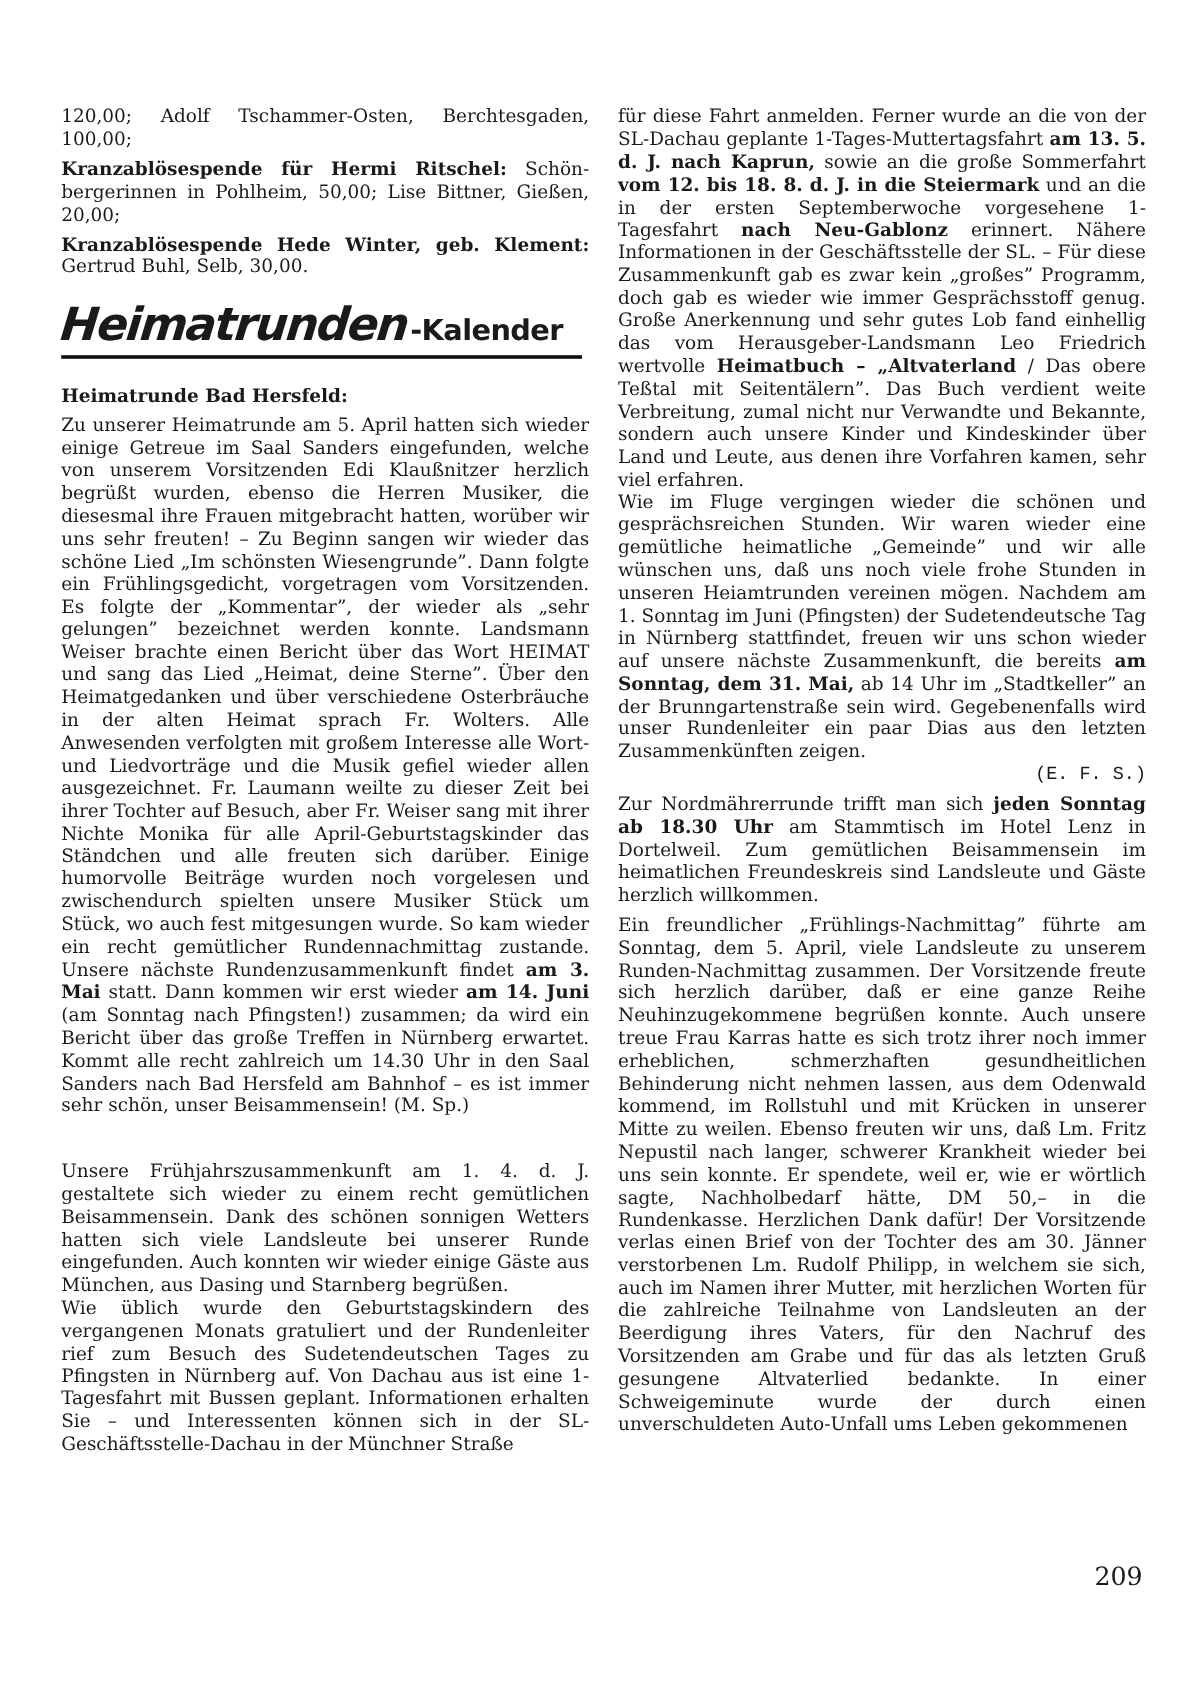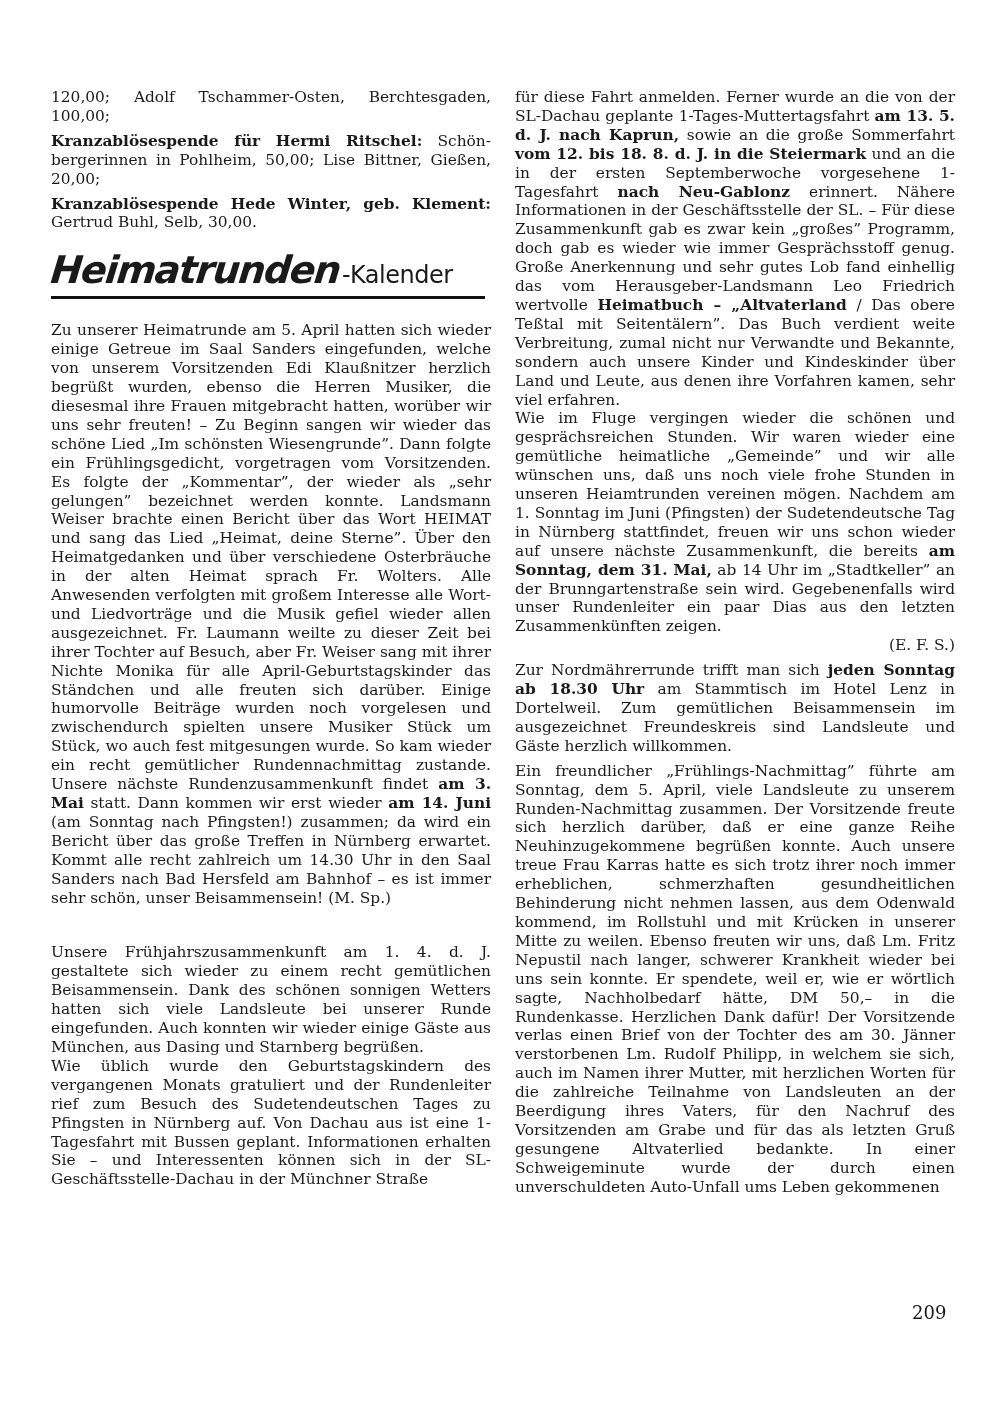--- a/index.html
+++ b/index.html
@@ -10,49 +10,50 @@
   .col { position:absolute; top:88px; width:440px; font-size:15.4px; line-height:18.9px; }
   .col.left { left:51px; }
   .col.right { left:515px; }
   p { margin:0; text-align:justify; hyphens:manual; }
   .para { margin-bottom:6px; }
   .flow { margin:0; }
   .head { font-weight:bold; font-size:15.4px; margin:0 0 5px 0; }
   b { font-weight:bold; }
   .kal-title { margin:12px 0 0 0; height:46px; display:flex; align-items:flex-end; }
   .kal-script { font-family:"DejaVu Sans", sans-serif; font-weight:bold; font-style:italic; font-size:38px; letter-spacing:-1.5px; line-height:40px; transform:skewX(-6deg); display:inline-block; }
-  .kal-block { font-family:"DejaVu Sans", sans-serif; font-weight:normal; font-size:24px; line-height:30px; letter-spacing:-0.5px; margin-left:2px; }
+  .kal-block { font-family:"DejaVu Sans", sans-serif; font-weight:bold; font-size:24px; line-height:30px; letter-spacing:-0.5px; margin-left:2px; }
   .rule { height:3px; background:#111; margin:6px 0 22px 0; width:434px; }
-  .right-align { text-align:right; }
-  .pagenum { position:absolute; left:912px; top:1302px; font-size:18px; font-family:"DejaVu Serif", serif; }
+  .right-align { text-align:right;font-family:Liberation Mono, monospace; }
+  .pagenum { position:absolute; left:912px; top:1302px; font-size:21px; font-family:"DejaVu Serif", serif; }
 </style>
 </head>
 <body>
 
 <div class="col left">
   <p class="para">120,00; Adolf Tschammer-Osten, Berchtesgaden, 100,00;</p>
   <p class="para"><b>Kranzablösespende für Hermi Ritschel:</b><span> Schön-bergerinnen in Pohlheim, 50,00; Lise Bittner, Gießen, 20,00;</span></p>
   <p class="para"><b>Kranzablösespende Hede Winter, geb. Klement:</b><span> Gertrud Buhl, Selb, 30,00.</span></p>
 
   <div class="kal-title">
     <span class="kal-script">Heimatrunden</span>
       <span class="kal-block">-Kalender</span>
   </div>
   <div class="rule"></div>
 
+  <p class="head">Heimatrunde Bad Hersfeld:</p>
   <p class="para"><span>Zu unserer Heimatrunde am 5. April hatten sich wieder einige Getreue im Saal Sanders eingefunden, welche von unserem Vorsitzenden Edi Klaußnitzer herzlich begrüßt wurden, ebenso die Herren Musiker, die diesesmal ihre Frauen mitgebracht hatten, worüber wir uns sehr freuten! – Zu Beginn sangen wir wieder das schöne Lied „Im schönsten Wiesengrunde”. Dann folgte ein Frühlingsgedicht, vorgetragen vom Vorsitzenden. Es folgte der „Kommentar”, der wieder als „sehr gelungen” bezeichnet werden konnte. Landsmann Weiser brachte einen Bericht über das Wort HEIMAT und sang das Lied „Heimat, deine Sterne”. Über den Heimatgedanken und über verschiedene Osterbräuche in der alten Heimat sprach Fr. Wolters. Alle Anwesenden verfolgten mit großem Interesse alle Wort- und Liedvorträge und die Musik gefiel wieder allen ausgezeichnet. Fr. Laumann weilte zu dieser Zeit bei ihrer Tochter auf Besuch, aber Fr. Weiser sang mit ihrer Nichte Monika für alle April-Geburtstagskinder das Ständchen und alle freuten sich darüber. Einige humorvolle Beiträge wurden noch vorgelesen und zwischendurch spielten unsere Musiker Stück um Stück, wo auch fest mitgesungen wurde. So kam wieder ein recht gemütlicher Rundennachmittag zustande. Unsere nächste Rundenzusammenkunft findet </span><b>am 3. Mai</b><span> statt. Dann kommen wir erst wieder </span><b>am 14. Juni</b><span> (am Sonntag nach Pfingsten!) zusammen; da wird ein Bericht über das große Treffen in Nürnberg erwartet. Kommt alle recht zahlreich um 14.30 Uhr in den Saal Sanders nach Bad Hersfeld am Bahnhof – es ist immer sehr schön, unser Beisammensein! (M. Sp.)</span></p>
 
   <div style="height:30px"></div>
   <p class="flow">Unsere Frühjahrszusammenkunft am 1. 4. d. J. gestaltete sich wieder zu einem recht gemütlichen Beisammensein. Dank des schönen sonnigen Wetters hatten sich viele Landsleute bei unserer Runde eingefunden. Auch konnten wir wieder einige Gäste aus München, aus Dasing und Starnberg begrüßen.</p>
   <p class="flow">Wie üblich wurde den Geburtstagskindern des vergangenen Monats gratuliert und der Rundenleiter rief zum Besuch des Sudetendeutschen Tages zu Pfingsten in Nürnberg auf. Von Dachau aus ist eine 1-Tagesfahrt mit Bussen geplant. Informationen erhalten Sie – und Interessenten können sich in der SL-Geschäftsstelle-Dachau in der Münchner Straße</p>
 </div>
 
 <div class="col right">
   <p class="flow"><span>für diese Fahrt anmelden. Ferner wurde an die von der SL-Dachau geplante 1-Tages-Muttertagsfahrt </span><b>am 13. 5. d. J. nach Kaprun,</b><span> sowie an die große Sommerfahrt </span><b>vom 12. bis 18. 8. d. J. in die Steiermark</b><span> und an die in der ersten Septemberwoche vorgesehene 1-Tagesfahrt </span><b>nach Neu-Gablonz</b><span> erinnert. Nähere Informationen in der Geschäftsstelle der SL. – Für diese Zusammenkunft gab es zwar kein „großes” Programm, doch gab es wieder wie immer Gesprächsstoff genug. Große Anerkennung und sehr gutes Lob fand einhellig das vom Herausgeber-Landsmann Leo Friedrich wertvolle </span><b>Heimatbuch – „Altvaterland</b><span> / Das obere Teßtal mit Seitentälern”. Das Buch verdient weite Verbreitung, zumal nicht nur Verwandte und Bekannte, sondern auch unsere Kinder und Kindeskinder über Land und Leute, aus denen ihre Vorfahren kamen, sehr viel erfahren.</span></p>
   <p class="flow"><span>Wie im Fluge vergingen wieder die schönen und gesprächsreichen Stunden. Wir waren wieder eine gemütliche heimatliche „Gemeinde” und wir alle wünschen uns, daß uns noch viele frohe Stunden in unseren Heiamtrunden vereinen mögen. Nachdem am 1. Sonntag im Juni (Pfingsten) der Sudetendeutsche Tag in Nürnberg stattfindet, freuen wir uns schon wieder auf unsere nächste Zusammenkunft, die bereits </span><b>am Sonntag, dem 31. Mai,</b><span> ab 14 Uhr im „Stadtkeller” an der Brunngartenstraße sein wird. Gegebenenfalls wird unser Rundenleiter ein paar Dias aus den letzten Zusammenkünften zeigen.</span></p>
   <p class="para right-align">(E. F. S.)</p>
 
-  <p class="para"><span>Zur Nordmährerrunde trifft man sich </span><b>jeden Sonntag ab 18.30 Uhr</b><span> am Stammtisch im Hotel Lenz in Dortelweil. Zum gemütlichen Beisammensein im ausgezeichnet Freundeskreis sind Landsleute und Gäste herzlich willkommen.</span></p>
+  <p class="para"><span>Zur Nordmährerrunde trifft man sich </span><b>jeden Sonntag ab 18.30 Uhr</b><span> am Stammtisch im Hotel Lenz in Dortelweil. Zum gemütlichen Beisammensein im heimatlichen Freundeskreis sind Landsleute und Gäste herzlich willkommen.</span></p>
 
   <p class="flow">Ein freundlicher „Frühlings-Nachmittag” führte am Sonntag, dem 5. April, viele Landsleute zu unserem Runden-Nachmittag zusammen. Der Vorsitzende freute sich herzlich darüber, daß er eine ganze Reihe Neuhinzugekommene begrüßen konnte. Auch unsere treue Frau Karras hatte es sich trotz ihrer noch immer erheblichen, schmerzhaften gesundheitlichen Behinderung nicht nehmen lassen, aus dem Odenwald kommend, im Rollstuhl und mit Krücken in unserer Mitte zu weilen. Ebenso freuten wir uns, daß Lm. Fritz Nepustil nach langer, schwerer Krankheit wieder bei uns sein konnte. Er spendete, weil er, wie er wörtlich sagte, Nachholbedarf hätte, DM 50,– in die Rundenkasse. Herzlichen Dank dafür! Der Vorsitzende verlas einen Brief von der Tochter des am 30. Jänner verstorbenen Lm. Rudolf Philipp, in welchem sie sich, auch im Namen ihrer Mutter, mit herzlichen Worten für die zahlreiche Teilnahme von Landsleuten an der Beerdigung ihres Vaters, für den Nachruf des Vorsitzenden am Grabe und für das als letzten Gruß gesungene Altvaterlied bedankte. In einer Schweigeminute wurde der durch einen unverschuldeten Auto-Unfall ums Leben gekommenen</p>
 </div>
 
 <div class="pagenum">209</div>
 
 </body></html>

